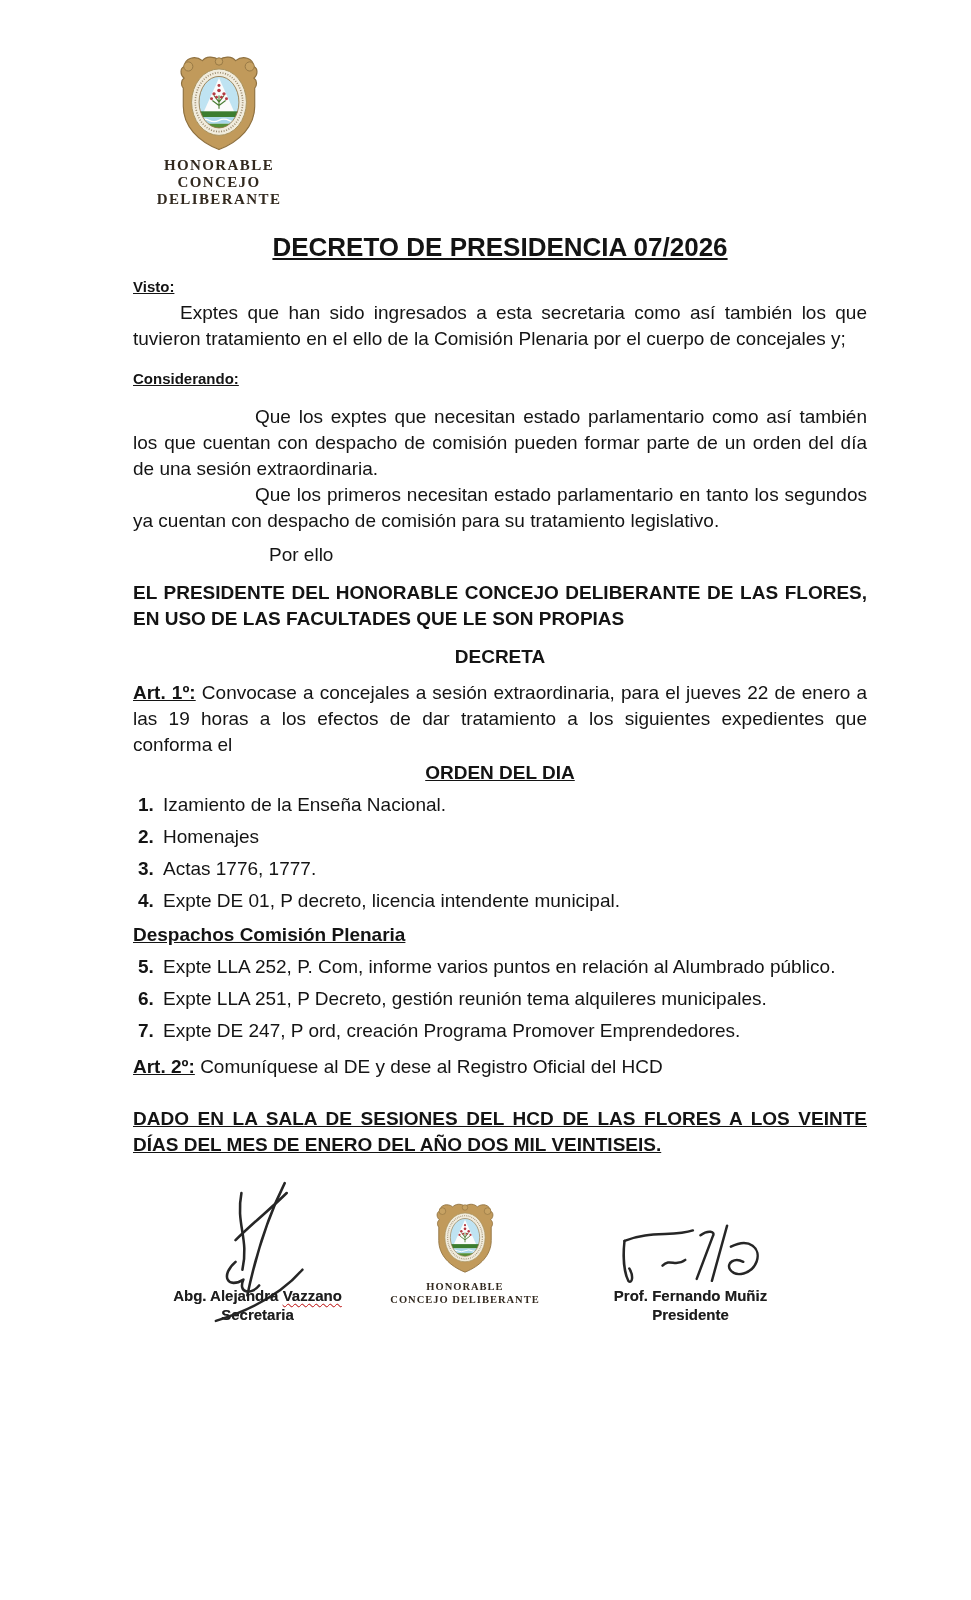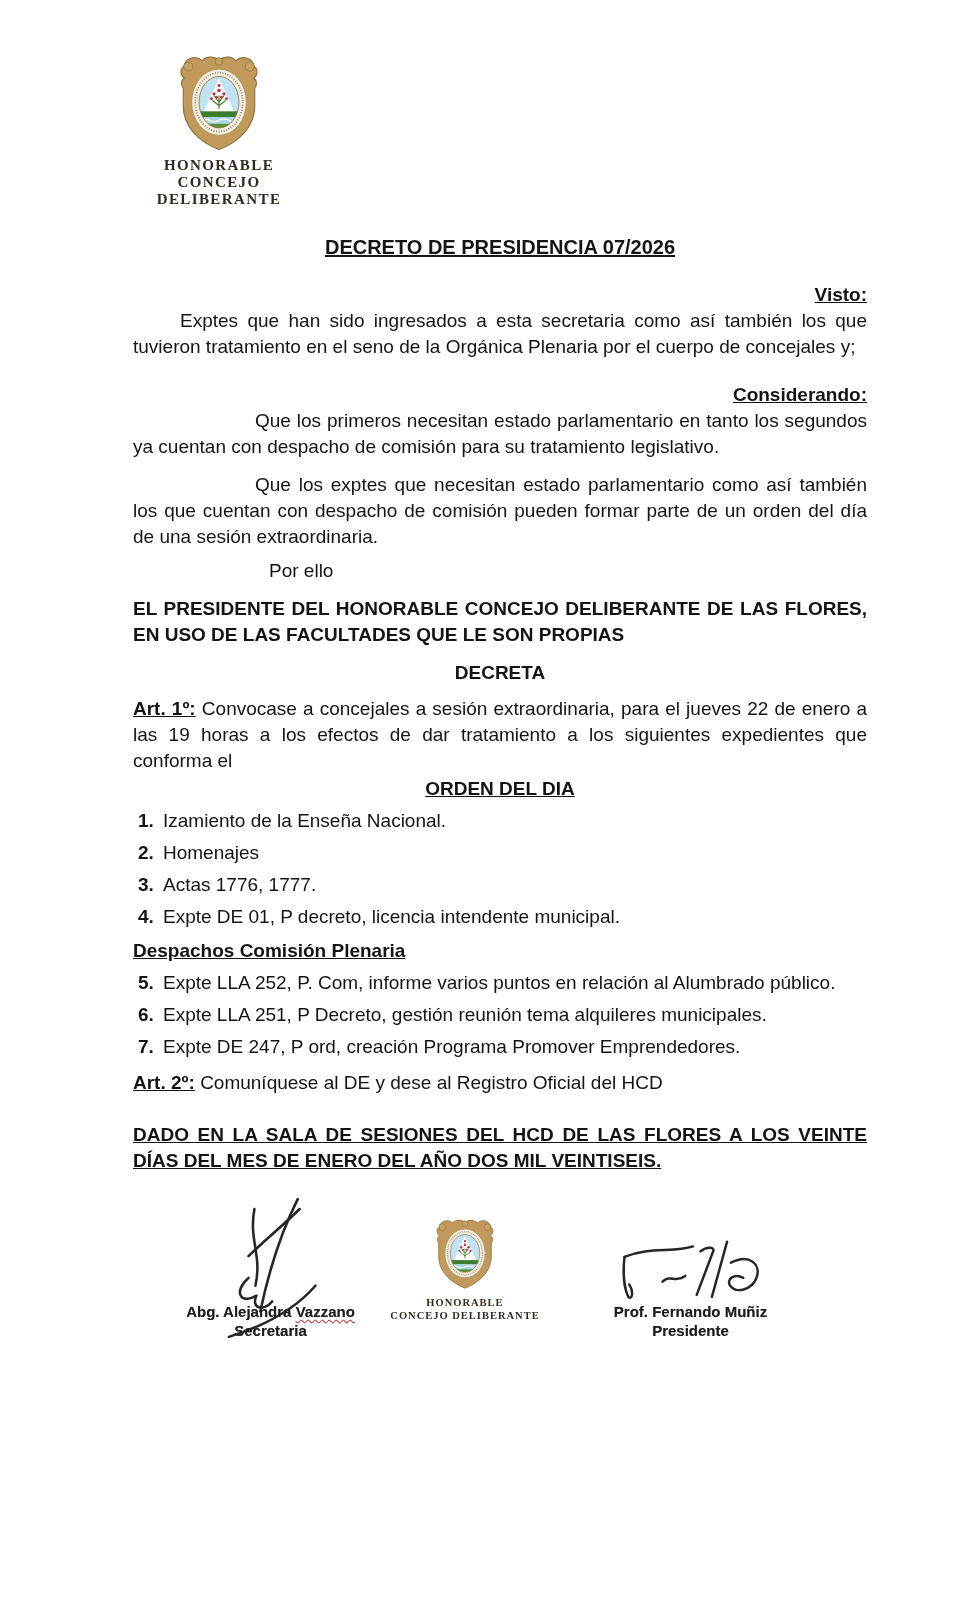--- a/index.html
+++ b/index.html
@@ -13,46 +13,46 @@
   
   .crest-block{margin-top:54px;width:172px;text-align:center;}
   .crest-block .crest-svg{width:84px;height:98px;display:block;margin:0 auto;}
   .crest-caption{
     font-family:"Liberation Serif","DejaVu Serif",serif;color:#32291f;
     font-size:15px;line-height:17px;letter-spacing:1.4px;margin-top:5px;font-weight:600;
   }
 
   
   .doc-title{
-    font-size:20px;font-weight:bold;text-align:center;
+    font-size:26px;font-weight:bold;text-align:center;
     text-decoration:underline;margin:26px 0 0 0;line-height:26px;
   }
   p{font-size:19px;line-height:26px;margin:0;text-align:justify;}
   .lbl{font-weight:bold;text-decoration:underline;}
-  .sec-label{margin-top:22px;font-size:19px;line-height:26px;font-weight:bold;text-decoration:underline;text-align:right;}
+  .sec-label{margin-top:14px;font-size:15px;line-height:26px;font-weight:bold;text-decoration:underline;text-align:left;}
   .indent-sm{text-indent:47px;}
   .indent-lg{text-indent:122px;}
   .gap{margin-top:12px;}
   .por-ello{margin-top:8px;margin-left:136px;text-align:left;}
   .bold-par{font-weight:bold;}
   .center-line{text-align:center;}
   .decreta{margin-top:12px;font-weight:bold;}
   .orden-heading{margin-top:2px;font-weight:bold;text-decoration:underline;}
   .agenda-item{display:flex;margin-top:6px;font-size:19px;line-height:26px;}
   .agenda-num{font-weight:bold;width:25px;flex:none;margin-left:5px;}
   .agenda-text{flex:1;}
   .section-heading{font-size:19px;line-height:26px;font-weight:bold;text-decoration:underline;margin-top:8px;text-align:left;}
   .art-par{margin-top:10px;}
   .closing{margin-top:26px;font-weight:bold;}
   .closing .u{text-decoration:underline;}
 
   
   .sig-row{position:relative;margin-top:36px;height:160px;}
   .sig-col{position:absolute;text-align:center;}
-  .sig-col-left{left:30px;top:0;width:215px;}
+  .sig-col-left{left:17px;top:0;width:215px;}
   .sig-col-center{left:252px;top:8px;width:160px;}
   .sig-col-right{left:450px;top:0;width:215px;}
   .sig-scribble{position:absolute;pointer-events:none;}
   .sig-scribble-left{left:58px;top:-16px;width:118px;height:150px;}
   .sig-scribble-right{left:32px;top:26px;width:152px;height:76px;}
   .sig-text{position:relative;margin-top:92px;font-size:15px;font-weight:bold;color:#1d1d1d;line-height:19px;text-shadow:0 0 .6px rgba(40,40,40,.55);}
   .sig-role{font-size:15px;font-weight:bold;line-height:19px;color:#1d1d1d;text-shadow:0 0 .6px rgba(40,40,40,.55);}
   .misspell{text-decoration:underline;text-decoration-style:wavy;text-decoration-color:#e02b2b;text-decoration-thickness:1px;text-underline-offset:2px;}
   .crest-small{width:62px;height:72px;display:block;margin:0 auto;}
   .crest-caption-small{
@@ -110,25 +110,25 @@
     <svg class="crest-svg" viewBox="0 0 100 118">
         <use href="#crest"></use>
       </svg>
     <div class="crest-caption">HONORABLE</div>
     <div class="crest-caption" style="margin-top:0;">CONCEJO DELIBERANTE</div>
   </div>
 
   <div class="doc-title">DECRETO DE PRESIDENCIA 07/2026</div>
 
   <div class="sec-label">Visto:</div>
-  <p class="indent-sm">Exptes que han sido ingresados a esta secretaria como así también los que tuvieron tratamiento en el seno de la Orgánica Plenaria por el cuerpo de concejales y;</p>
+  <p class="indent-sm">Exptes que han sido ingresados a esta secretaria como así también los que tuvieron tratamiento en el ello de la Comisión Plenaria por el cuerpo de concejales y;</p>
 
   <div class="sec-label">Considerando:</div>
+  <p class="indent-lg gap">Que los exptes que necesitan estado parlamentario como así también los que cuentan con despacho de comisión pueden formar parte de un orden del día de una sesión extraordinaria.</p>
   <p class="indent-lg">Que los primeros necesitan estado parlamentario en tanto los segundos ya cuentan con despacho de comisión para su tratamiento legislativo.</p>
-  <p class="indent-lg gap">Que los exptes que necesitan estado parlamentario como así también los que cuentan con despacho de comisión pueden formar parte de un orden del día de una sesión extraordinaria.</p>
 
   <p class="por-ello">Por ello</p>
 
   <p class="bold-par gap">EL PRESIDENTE DEL HONORABLE CONCEJO DELIBERANTE DE LAS FLORES, EN USO DE LAS FACULTADES QUE LE SON PROPIAS</p>
 
   <p class="center-line decreta">DECRETA</p>
 
   <p class="art-par">
     <span class="lbl">Art. 1º:</span>
     <span>Convocase a concejales a sesión extraordinaria, para el jueves 22 de enero a las 19 horas a los efectos de dar tratamiento a los siguientes expedientes que conforma el</span>

